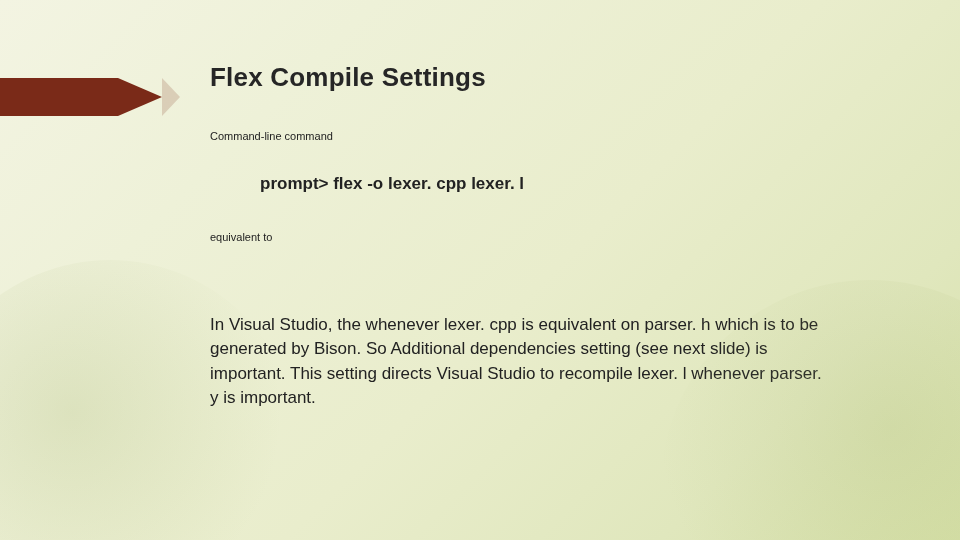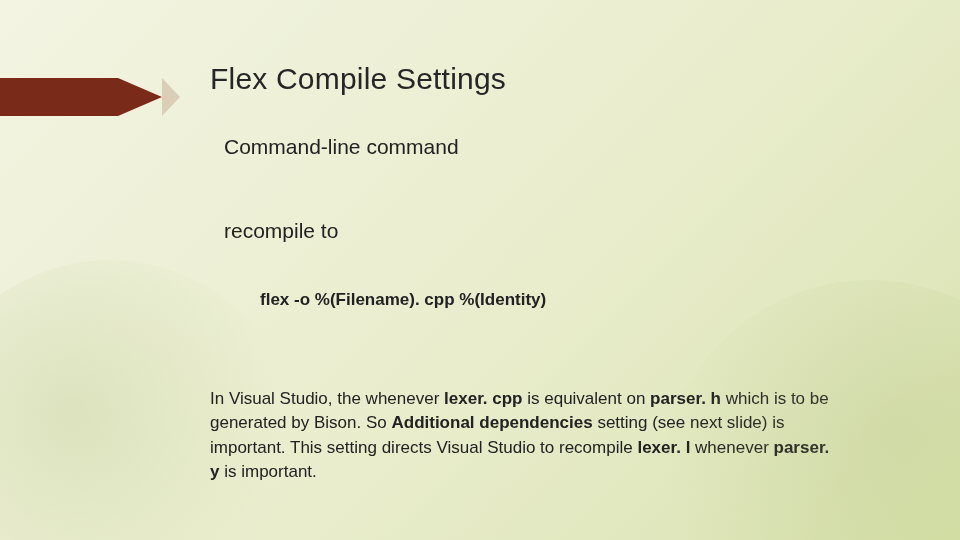--- a/index.html
+++ b/index.html
@@ -73,69 +73,69 @@
   }
 
   .content {
     position: absolute;
     left: 210px;
     top: 62px;
     right: 120px;
   }
   h1.title {
     margin: 0 0 36px 0;
-    font-weight: 400;
-    font-size: 30px;
+    font-weight: 700;
+    font-size: 26px;
     letter-spacing: 0.2px;
     color: #262626;
   }
   .line {
-    font-size: 21px;
+    font-size: 11px;
     line-height: 1.45;
-    margin: 14px;
+    margin: 0;
   }
   .indent {
     margin-left: 50px;
     font-weight: 700;
     font-size: 17px;
     line-height: 1.45;
   }
   .gap-sm { height: 10px; }
   .gap-md { height: 16px; }
   .gap-lg { height: 40px; }
 
   .para {
     font-size: 17px;
     line-height: 1.45;
     max-width: 620px;
   }
-  .para b { font-weight: 700; text-align: center; }
+  .para b { font-weight: 400; text-align: center; }
 </style>
 </head>
 <body>
 
 <div class="slide">
 
   <div class="ribbon">
     <div class="bar"></div>
     <div class="tip"></div>
   </div>
   <div class="ribbon-outline">
     <div class="tip"></div>
   </div>
 
   <div class="content">
     <h1 class="title">Flex Compile Settings</h1>
 
     <p class="line">Command-line command</p>
     <div class="gap-sm"></div>
+    <p class="indent">prompt&gt; flex -o lexer. cpp lexer. l</p>
     <div class="gap-md"></div>
-    <p class="line">recompile to</p>
+    <p class="line">equivalent to</p>
     <div class="gap-sm"></div>
-    <p class="indent">flex -o %(Filename). cpp %(Identity)</p>
 
     <div class="gap-lg"></div>
 
     <p class="para">
       <span>In Visual Studio, the whenever </span><b>lexer. cpp</b><span> is equivalent on </span><b>parser. h</b><span> which is to be generated by Bison. So </span><b>Additional dependencies</b><span> setting (see next slide) is important. This setting directs Visual Studio to recompile </span><b>lexer. l</b><span> whenever </span><b>parser. y</b><span> is important.</span>
     </p>
   </div>
 
 </div>
 

